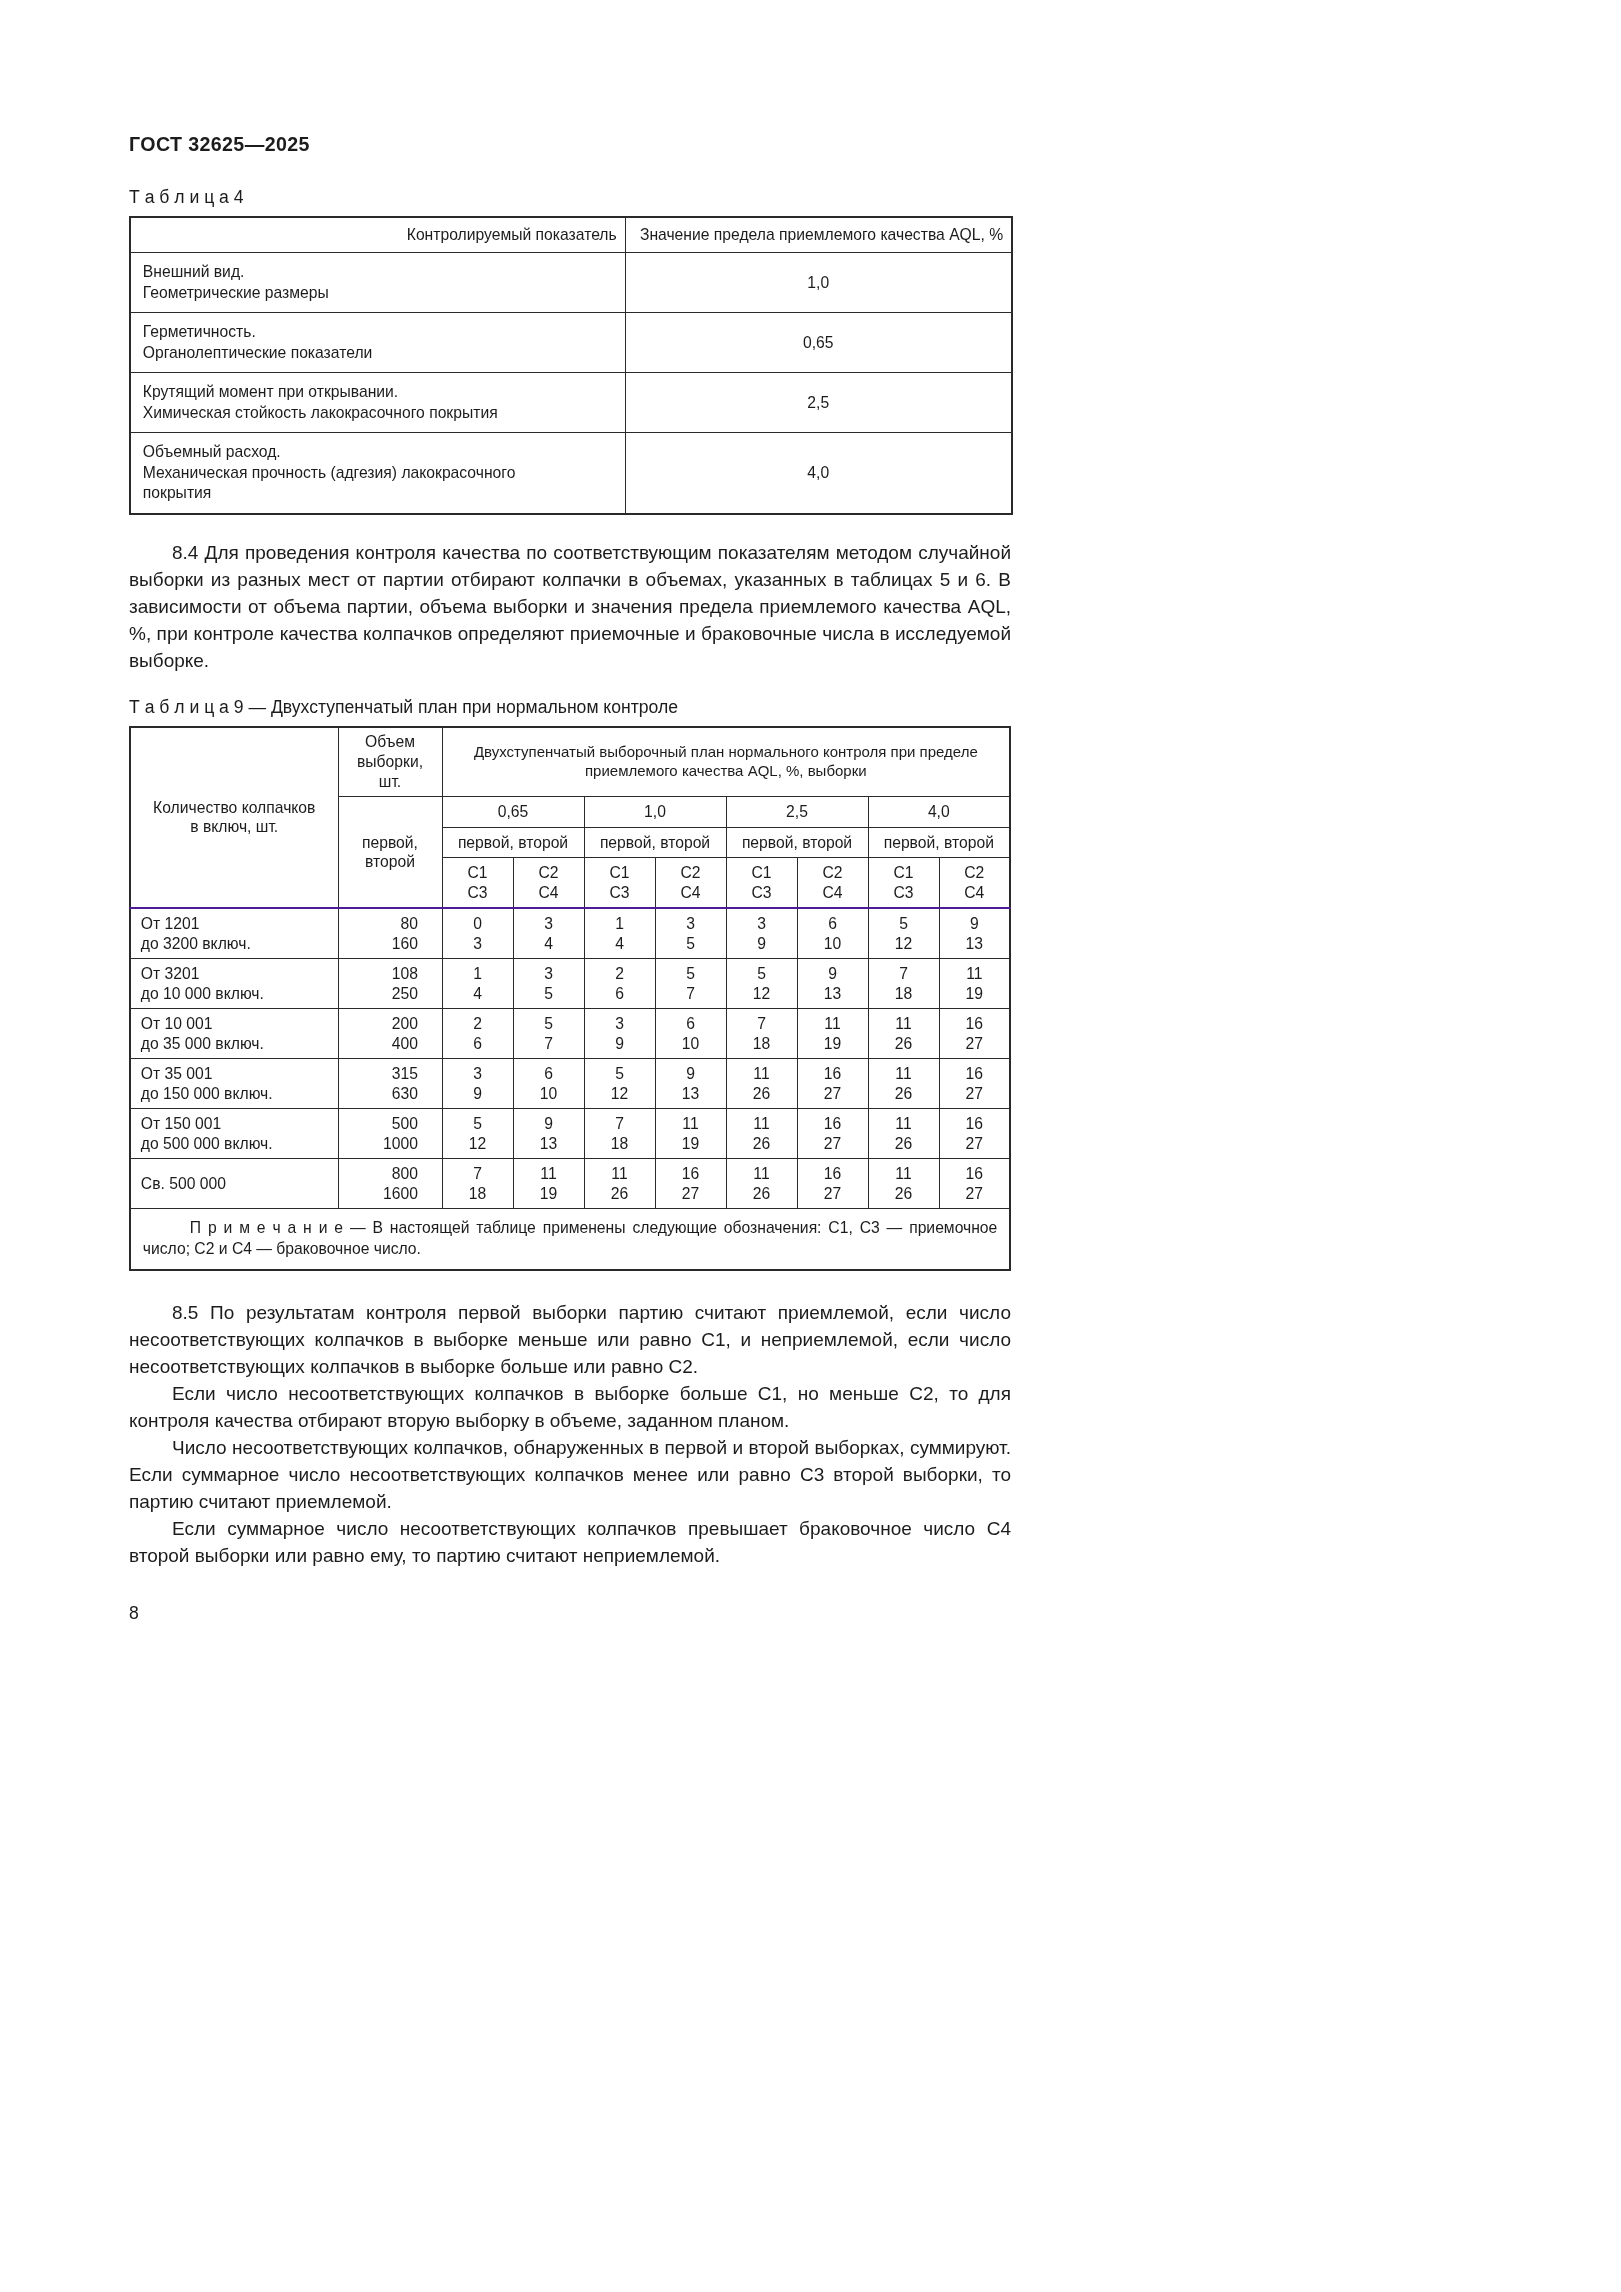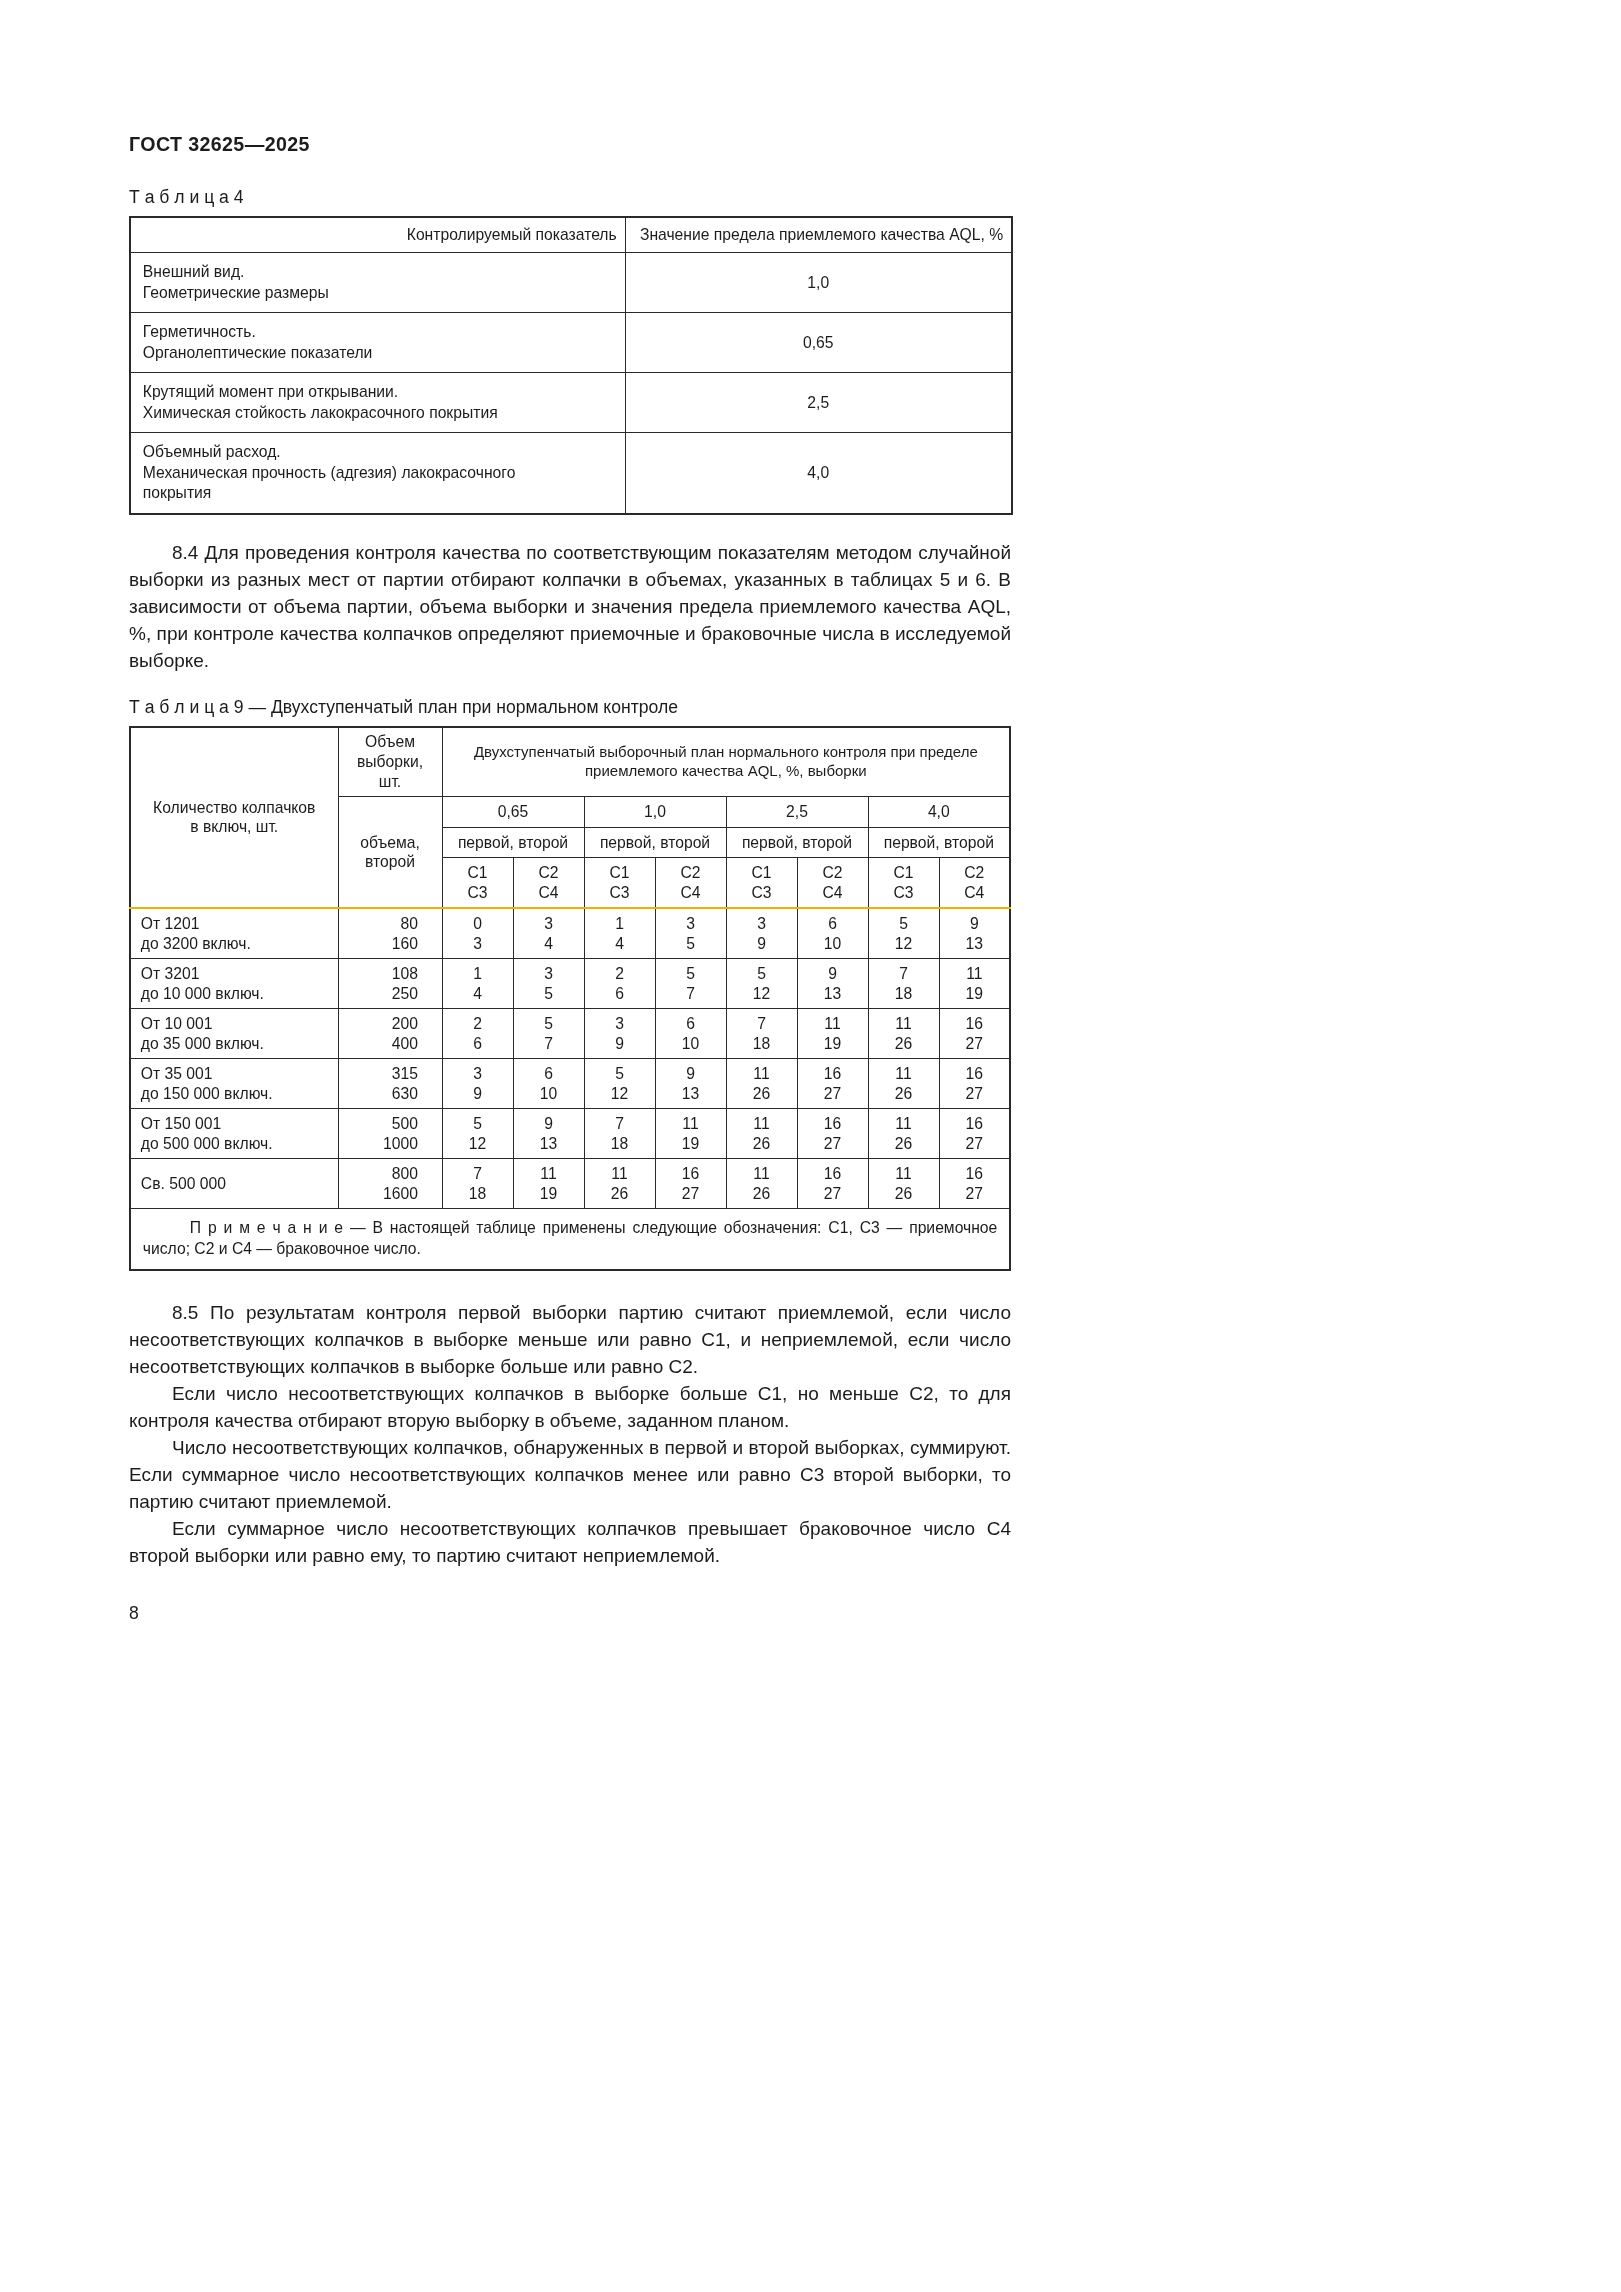--- a/index.html
+++ b/index.html
@@ -70,21 +70,21 @@
   .t5 col.cB { width: 104px; }
   .t5 col.cN { width: 71px; }
   .t5 td {
     text-align: center;
     vertical-align: middle;
     white-space: pre-line;
     line-height: 1.25;
     padding: 4.9px 3.9px;
   }
   .t5 td.plan-h { font-size: 15px; padding: 0 2px; }
-  .t5 tbody#t5-body tr:first-child td { border-top: 2px solid #eab308; }
+  .t5 tbody#t5-body tr:first-child td { border-top: 2px solid #4c1d95; }
   .t5 td.party {
     text-align: left;
     padding-left: 9.8px;
   }
   .t5 td.sample {
     text-align: right;
     padding-right: 23.5px;
   }
   .t5 td.note-cell {
     white-space: normal;
@@ -168,21 +168,21 @@
         <tr>
           <td rowspan="4">Количество колпачков
 в включ, шт.</td>
           <td>Объем
 выборки,
 шт.</td>
           <td colspan="8" class="plan-h">Двухступенчатый выборочный план нормального контроля при пределе
 приемлемого качества AQL, %, выборки</td>
         </tr>
         <tr>
-          <td rowspan="3">объема,
+          <td rowspan="3">первой,
 второй</td>
           <td colspan="2">0,65</td>
           <td colspan="2">1,0</td>
           <td colspan="2">2,5</td>
           <td colspan="2">4,0</td>
         </tr>
         <tr>
           <td colspan="2">первой, второй</td>
           <td colspan="2">первой, второй</td>
           <td colspan="2">первой, второй</td>

